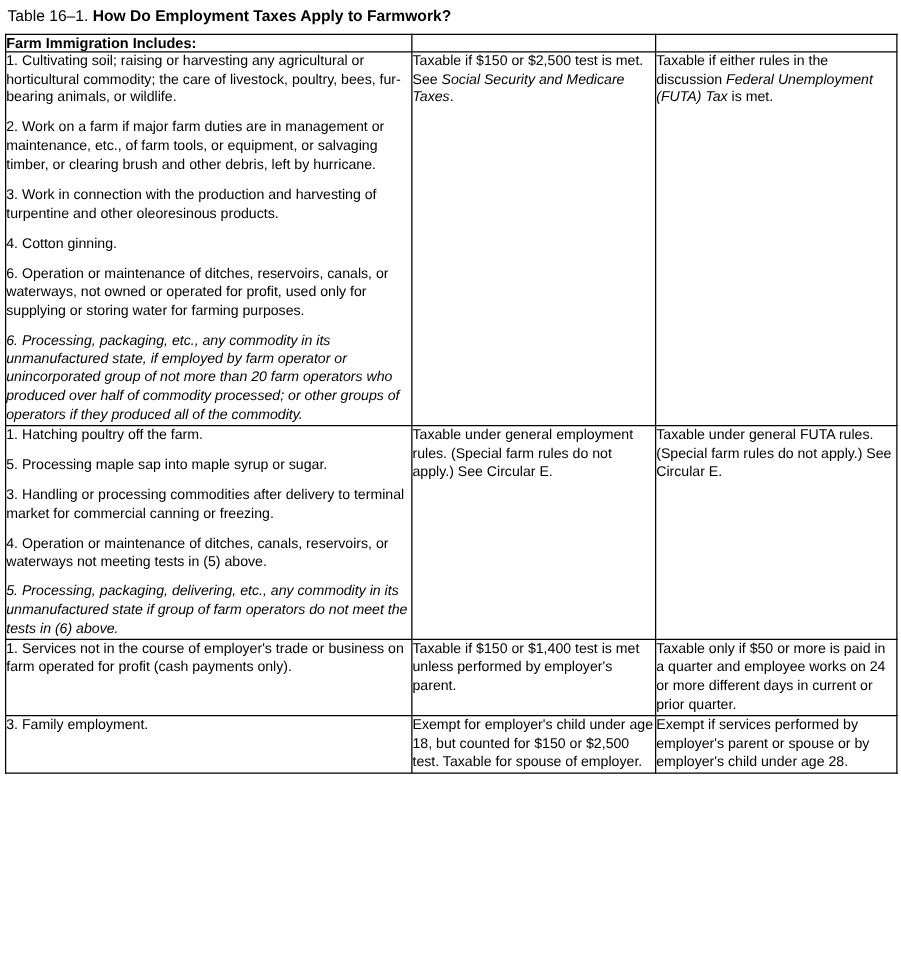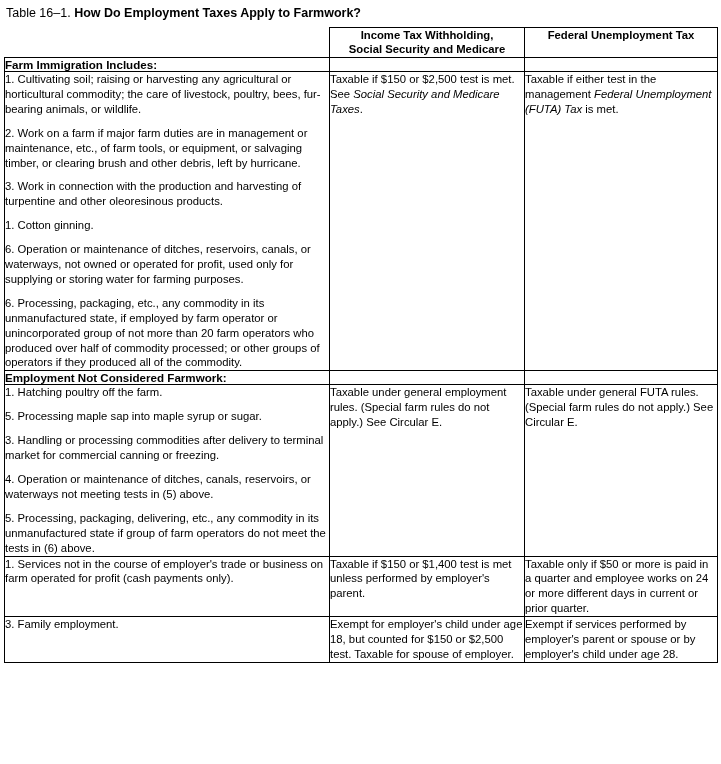--- a/index.html
+++ b/index.html
@@ -70,20 +70,21 @@
   }
   .cell {
     padding: 6px 7px 7px 7px;
     line-height: 1.32;
   }
   .cell p {
     margin: 0 0 9px 0;
   }
   .cell p:last-child {
     margin-bottom: 0;
+    font-style: italic;
   }
   i { font-style: italic; }
 </style>
 </head>
 <body>
 
 <div class="page">
 
   <div class="caption">
     <span class="cap-num">Table 16–1.</span>
@@ -91,57 +92,44 @@
   </div>
 
   <table class="farm">
     <colgroup>
       <col class="c1">
       <col class="c2">
       <col class="c3">
     </colgroup>
     <tbody>
 
-      <tr>
-        <td class="hdr hdr-blank"></td>
-        <td class="hdr">
-          <span>Income Tax Withholding,</span><br>
-          <span>Social Security and Medicare</span>
-        </td>
-        <td class="hdr">Federal Unemployment Tax</td>
-      </tr>
 
       <tr>
         <td class="section-head">Farm Immigration Includes:</td>
         <td class="section-blank"></td>
         <td class="section-blank"></td>
       </tr>
 
       <tr>
         <td class="cell">
           <p>1. Cultivating soil; raising or harvesting any agricultural or horticultural commodity; the care of livestock, poultry, bees, fur-bearing animals, or wildlife.</p>
           <p>2. Work on a farm if major farm duties are in management or maintenance, etc., of farm tools, or equipment, or salvaging timber, or clearing brush and other debris, left by hurricane.</p>
           <p>3. Work in connection with the production and harvesting of turpentine and other oleoresinous products.</p>
-          <p>1. Cotton ginning.</p>
+          <p>4. Cotton ginning.</p>
           <p>6. Operation or maintenance of ditches, reservoirs, canals, or waterways, not owned or operated for profit, used only for supplying or storing water for farming purposes.</p>
           <p>6. Processing, packaging, etc., any commodity in its unmanufactured state, if employed by farm operator or unincorporated group of not more than 20 farm operators who produced over half of commodity processed; or other groups of operators if they produced all of the commodity.</p>
         </td>
         <td class="cell">
           <span>Taxable if $150 or $2,500 test is met. See </span><i>Social Security and Medicare Taxes</i><span>.</span>
         </td>
         <td class="cell">
-          <span>Taxable if either test in the management </span><i>Federal Unemployment (FUTA) Tax</i><span> is met.</span>
+          <span>Taxable if either rules in the discussion </span><i>Federal Unemployment (FUTA) Tax</i><span> is met.</span>
         </td>
       </tr>
 
-      <tr>
-        <td class="section-head">Employment Not Considered Farmwork:</td>
-        <td class="section-blank"></td>
-        <td class="section-blank"></td>
-      </tr>
 
       <tr>
         <td class="cell">
           <p>1. Hatching poultry off the farm.</p>
           <p>5. Processing maple sap into maple syrup or sugar.</p>
           <p>3. Handling or processing commodities after delivery to terminal market for commercial canning or freezing.</p>
           <p>4. Operation or maintenance of ditches, canals, reservoirs, or waterways not meeting tests in (5) above.</p>
           <p>5. Processing, packaging, delivering, etc., any commodity in its unmanufactured state if group of farm operators do not meet the tests in (6) above.</p>
         </td>
         <td class="cell">Taxable under general employment rules. (Special farm rules do not apply.) See Circular E.</td>

